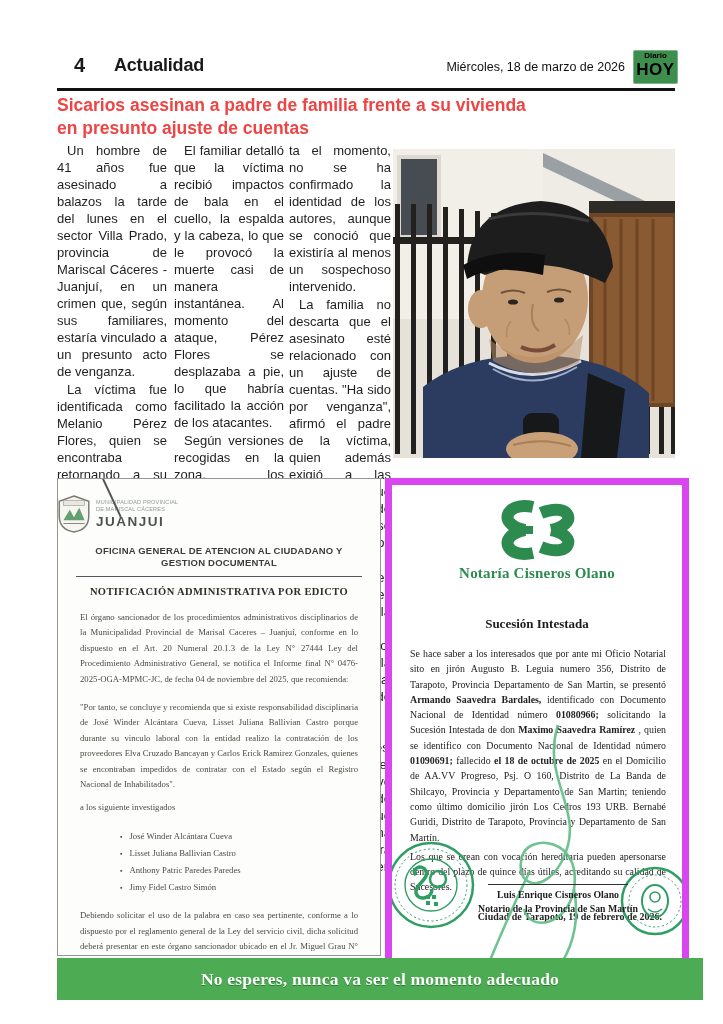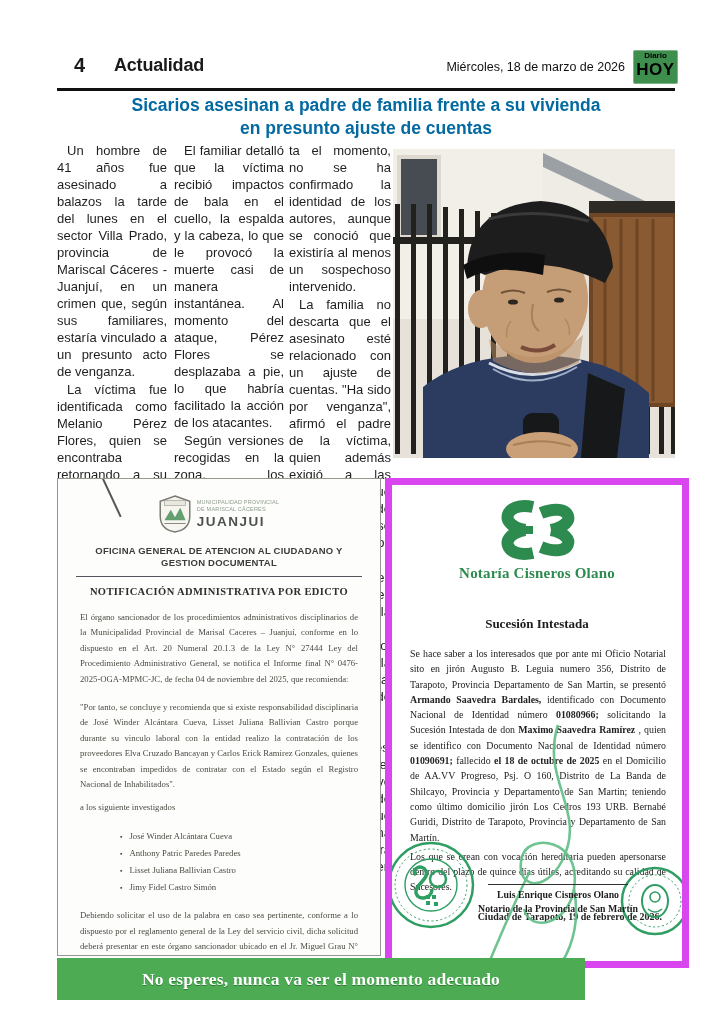--- a/index.html
+++ b/index.html
@@ -8,36 +8,36 @@
   
   .page-num{position:absolute;left:74px;top:54px;font-size:20px;font-weight:800;}
   .section-title{position:absolute;left:114px;top:55px;font-size:18px;font-weight:800;letter-spacing:-.2px;}
   .edition-date{position:absolute;right:98px;top:60px;font-size:12.5px;color:#111;}
   .logo{position:absolute;left:633px;top:50px;width:45px;height:34px;background:#3e8e4e;
         border-radius:2px;text-align:center;color:#000000;box-shadow:inset 0 0 0 1px #ffffff55;}
   .logo .t1{font-size:8px;font-weight:700;line-height:11px;display:block;}
   .logo .t2{font-size:17px;font-weight:900;line-height:18px;display:block;letter-spacing:.5px;}
   .header-rule{position:absolute;left:57px;top:88px;width:618px;height:3px;background:#111;}
   
-  .headline{position:absolute;left:57px;top:94px;width:618px;text-align:center;
-            font-size:17.5px;font-weight:800;line-height:23px;color:#0369a1;}
+  .headline{position:absolute;left:57px;top:94px;width:618px;text-align:left;
+            font-size:17.5px;font-weight:800;line-height:23px;color:#ef4444;}
   
   .col{position:absolute;top:142px;font-size:13px;line-height:17px;text-align:justify;color:#1f1f1f;}
   .col p{margin:0 0 1px 0;text-indent:10px;}
   .col p.cont{text-indent:0;}
   #col1{left:57px;width:110px;}
   #col2{left:174px;width:110px;}
   #col3{left:289px;width:102px;}
   
   .photo{position:absolute;left:393px;top:149px;width:282px;height:309px;overflow:hidden;background:#e9e5de;}
   
   .muni-box{position:absolute;left:57px;top:478px;width:322px;height:476px;border:1px solid #979791;
             background:#fdfdfb;font-family:"Liberation Serif",serif;color:#4b4b44;overflow:hidden;}
   .scan-line{position:absolute;left:52px;top:-6px;width:2px;height:46px;background:#555;transform:rotate(-25deg);}
-  .crest-row{display:flex;justify-content:center;align-items:center;gap:6px;margin-top:16px;}
+  .crest-row{display:flex;align-items:center;gap:6px;margin-top:16px;}
   .crest-txt{font-family:"Liberation Sans",sans-serif;}
   .crest-txt .mini{font-size:5.5px;color:#8d9c8d;line-height:6.5px;letter-spacing:.2px;}
   .crest-txt .big{font-size:13.5px;font-weight:800;color:#4d524d;letter-spacing:1.5px;margin-top:2px;}
   .office-title{margin:12px 20px 0;text-align:center;font-family:"Liberation Sans",sans-serif;
                 font-weight:700;font-size:9.5px;line-height:12px;color:#3c3c3c;letter-spacing:.2px;}
   .muni-rule{margin:7px 18px 0;height:1px;background:#55555f;}
   .muni-doc-title{margin-top:9px;text-align:center;font-weight:700;font-size:10.5px;
                   letter-spacing:.4px;color:#2d2d2d;}
   .muni-p{margin:13px 22px 0;font-size:8.7px;line-height:15.4px;text-align:justify;}
   .muni-note{margin:10px 22px 0;font-size:8.7px;}
@@ -53,21 +53,21 @@
   .notary-p .b{font-weight:700;}
   .notary-date{margin:16px 20px 0 0;text-align:right;font-weight:700;font-size:10px;}
   .sig-zone{position:absolute;left:0;top:352px;width:290px;height:124px;}
   .sig-rule{position:absolute;left:96px;top:47px;width:140px;height:1px;background:#333;}
   .signer{position:absolute;left:60px;top:51px;width:212px;text-align:center;
           font-weight:700;font-size:9.8px;line-height:14px;color:#1d1d1d;}
   .stamp-left{position:absolute;left:-6px;top:2px;}
   .stamp-right{position:absolute;right:-10px;top:26px;}
   .sig-scribble{position:absolute;left:78px;top:-116px;pointer-events:none;}
   
-  .banner{position:absolute;left:57px;top:958px;width:528px;height:42px;background:#4cab53;
+  .banner{position:absolute;left:57px;top:958px;width:646px;height:42px;background:#4cab53;
           display:flex;align-items:center;justify-content:center;}
   .banner span{color:#fff;font-weight:800;font-size:17.5px;letter-spacing:.2px;
                text-shadow:0 1px 0 #2c7b33;font-family:"Liberation Serif",serif;}
 </style>
 </head>
 <body>
 
 <div class="page">
 
   <div class="page-num">4</div>
@@ -169,22 +169,22 @@
       </div>
     </div>
     <div class="office-title">OFICINA GENERAL DE ATENCION AL CIUDADANO Y GESTION DOCUMENTAL</div>
     <div class="muni-rule"></div>
     <div class="muni-doc-title">NOTIFICACIÓN ADMINISTRATIVA POR EDICTO</div>
     <p class="muni-p">El órgano sancionador de los procedimientos administrativos disciplinarios de la Municipalidad Provincial de Marisal Caceres – Juanjuí, conforme en lo dispuesto en el Art. 20 Numeral 20.1.3 de la Ley N° 27444 Ley del Procedimiento Administrativo General, se notifica el Informe final N° 0476-2025-OGA-MPMC-JC, de fecha 04 de noviembre del 2025, que recomienda:</p>
     <p class="muni-p">"Por tanto, se concluye y recomienda que si existe responsabilidad disciplinaria de José Winder Alcántara Cueva, Lisset Juliana Ballivian Castro porque durante su vinculo laboral con la entidad realizo la contratación de los proveedores Elva Cruzado Bancayan y Carlos Erick Ramirez Gonzales, quienes se encontraban impedidos de contratar con el Estado según el Registro Nacional de Inhabilitados".</p>
     <p class="muni-note">a los siguiente investigados</p>
     <ul class="muni-list">
       <li>José Winder Alcántara Cueva</li>
+      <li>Lisset Juliana Ballivian Castro</li>
       <li>Anthony Patric Paredes Paredes</li>
-      <li>Lisset Juliana Ballivian Castro</li>
       <li>Jimy Fidel Castro Simón</li>
     </ul>
     <p class="muni-p">Debiendo solicitar el uso de la palabra en caso sea pertinente, conforme a lo dispuesto por el reglamento general de la Ley del servicio civil, dicha solicitud deberá presentar en este órgano sancionador ubicado en el Jr. Miguel Grau N° 337 Plaza de Armas Juanjui</p>
   </div>
 
   <div class="notary-box">
     <svg class="notary-logo" width="88" height="62" viewBox="0 0 88 62">
       <g fill="none" stroke="#2e8b50" stroke-width="12" stroke-linecap="butt">
         <path d="M40 8 C 12 2 4 26 32 31"></path>
         <path d="M32 31 C 4 36 12 60 40 54"></path>

